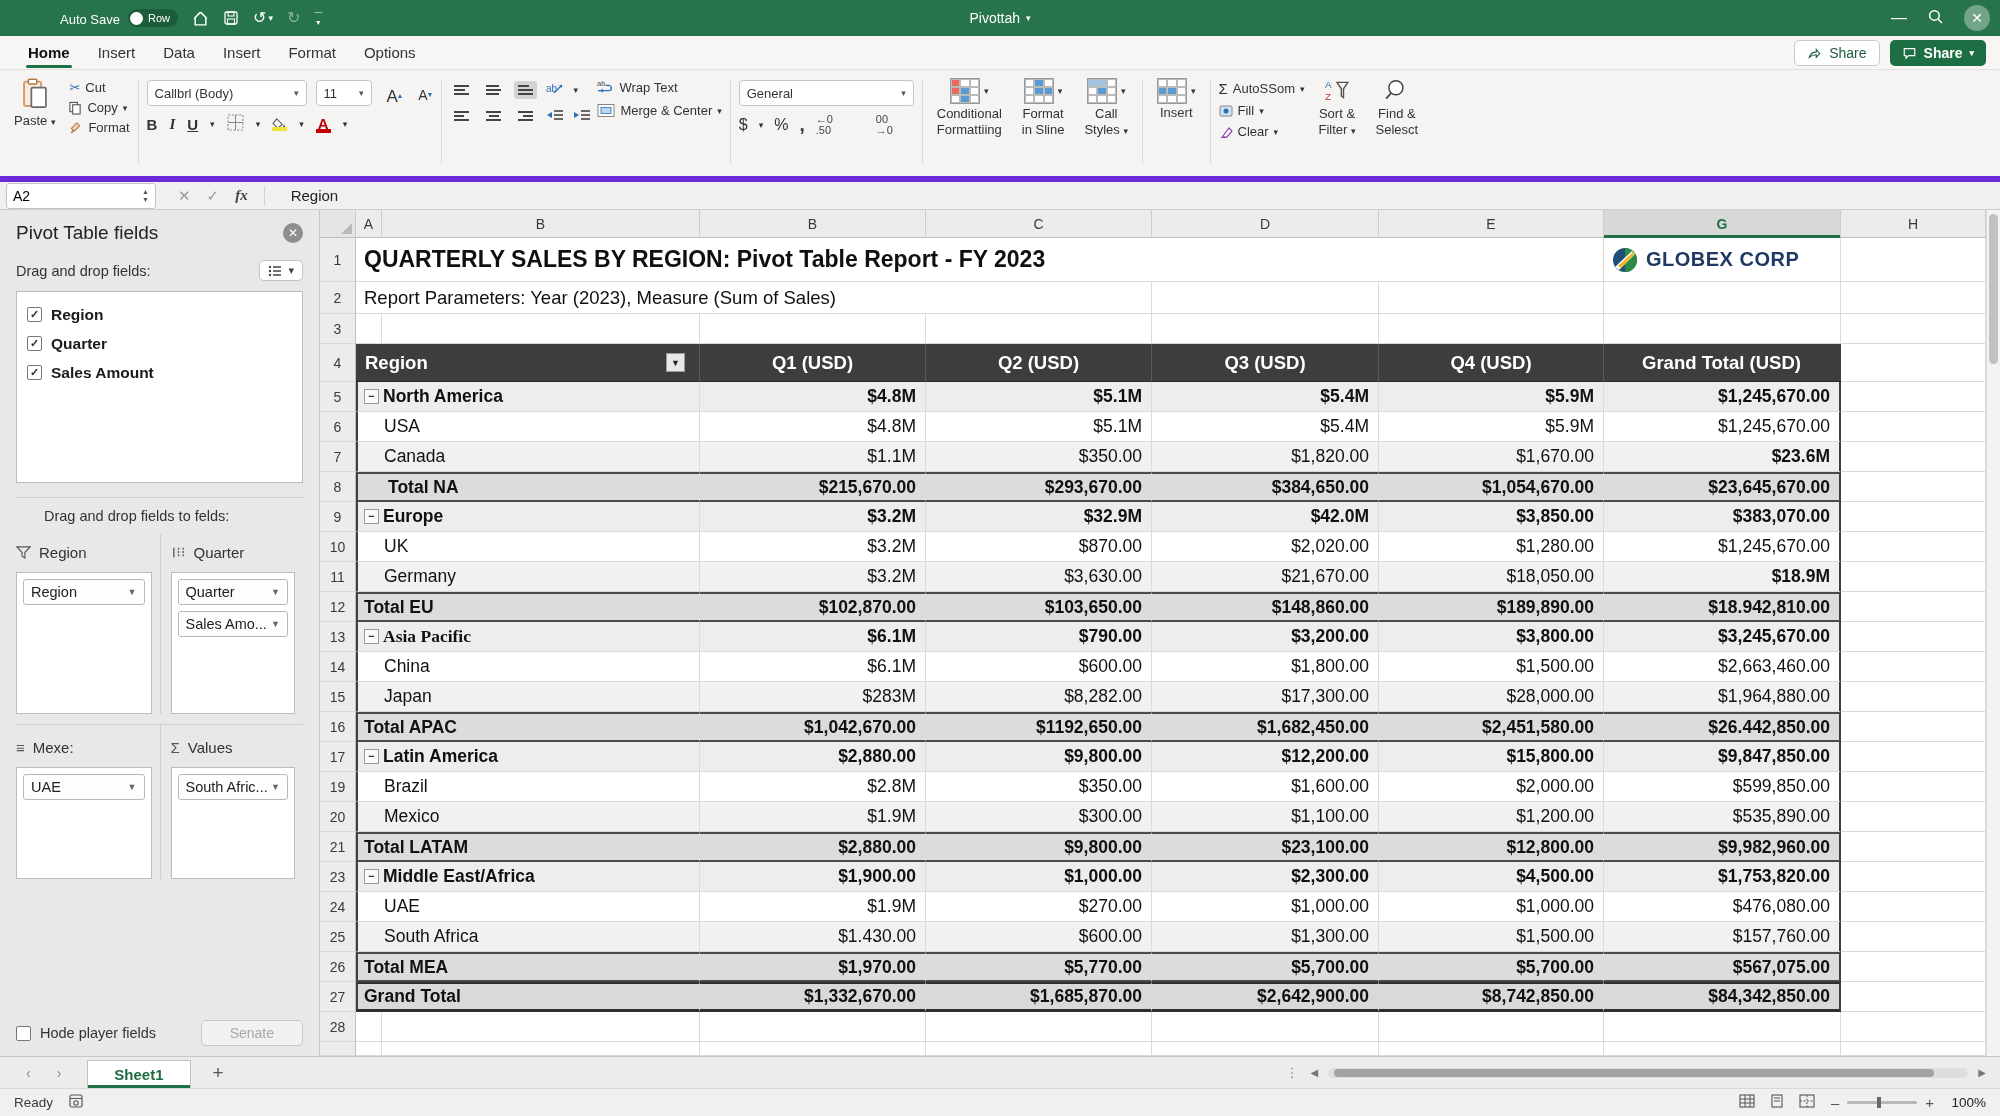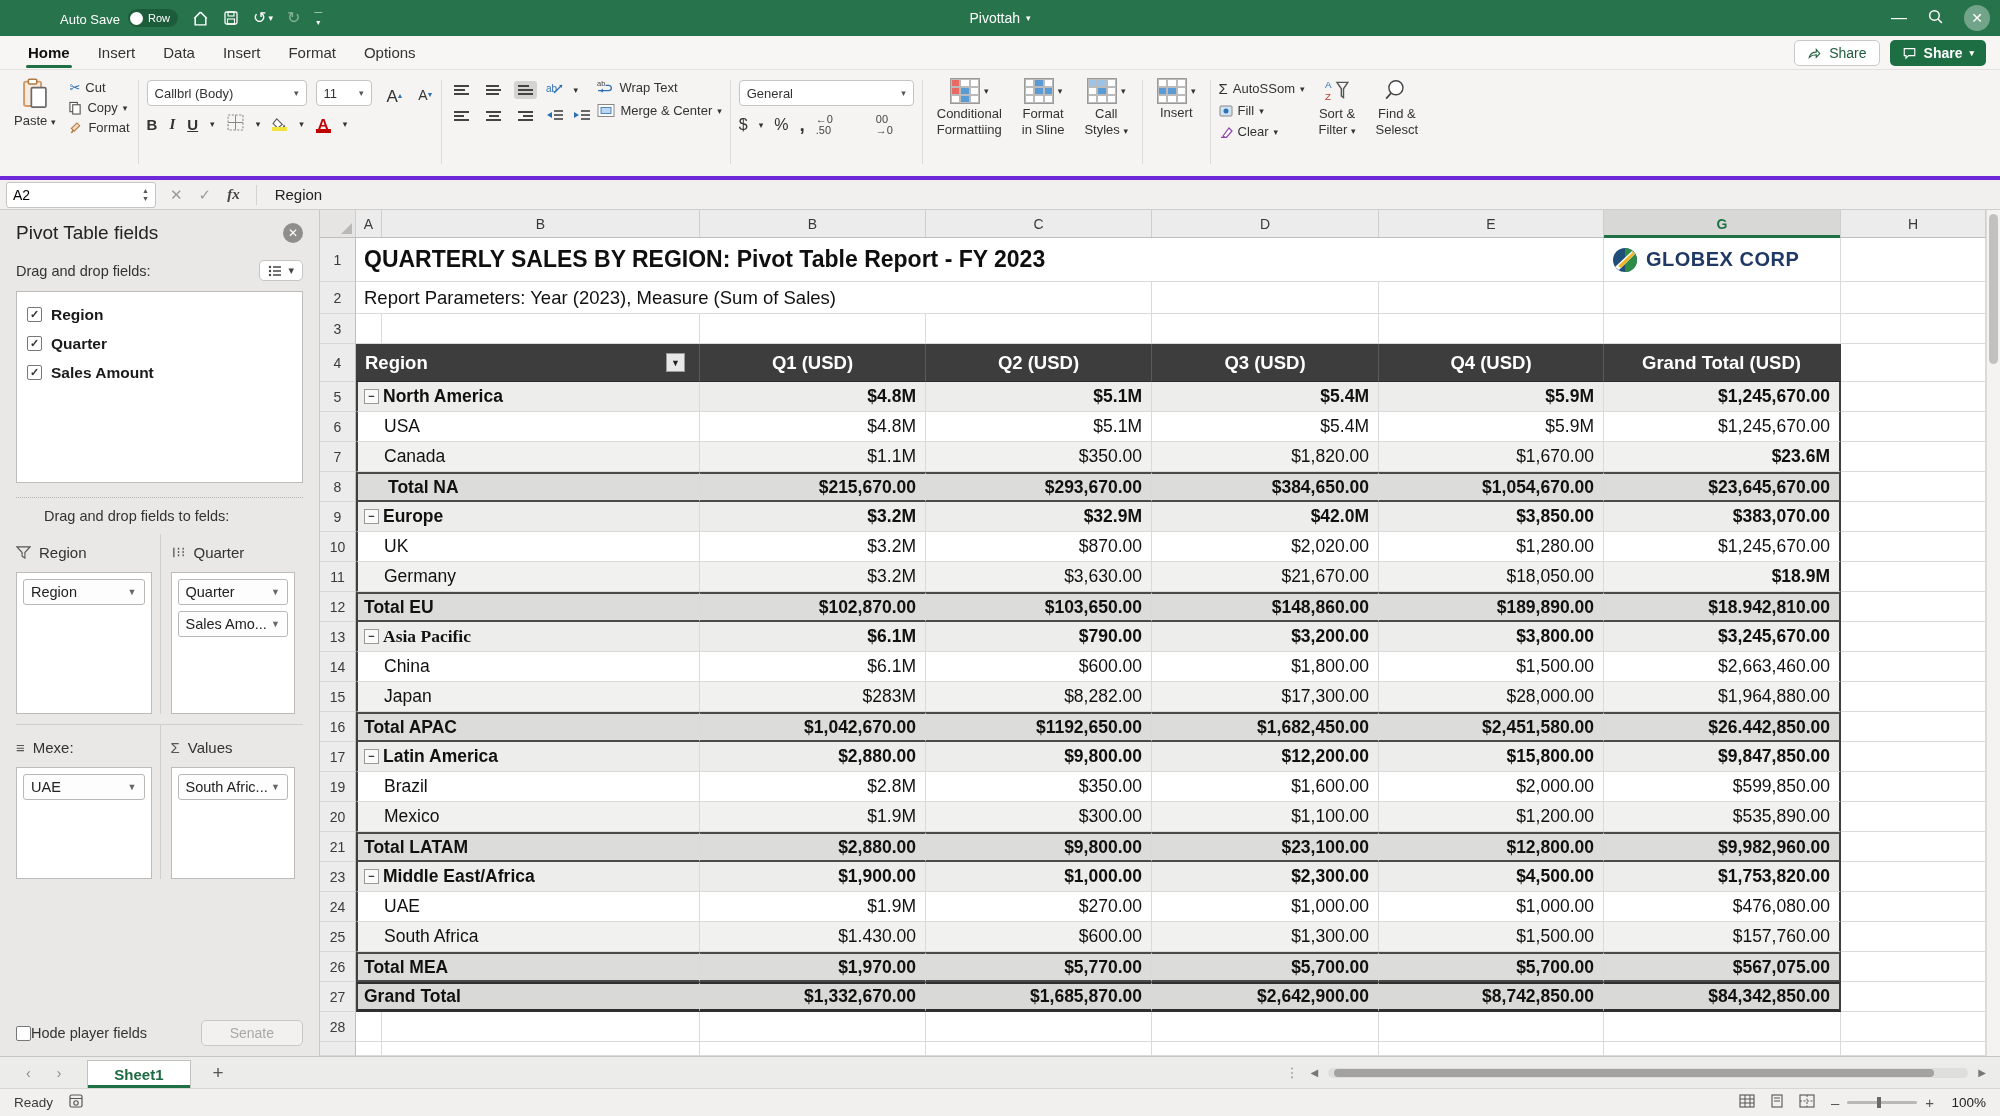--- a/index.html
+++ b/index.html
@@ -61,22 +61,22 @@
   .alignicon { display:inline-flex; flex-direction:column; gap:2px; padding:4px; border-radius:3px;}
   .alignicon span { display:block; height:2px; background:#444; }
   .alignicon.sel { background:#d4d3d2; }
   .two-line { text-align:center; line-height:1.2; font-size:13px; }
   .gridicon { width:30px; height:26px; border:1px solid #9a9a9a; background:#fff;
     position:relative; display:grid; grid-template-columns:1fr 1fr 1fr; grid-template-rows:1fr 1fr 1fr; }
   .gridicon div { border:0.5px solid #bbb; }
   .mini { font-size:11px; }
 
   
-  .formulabar { height:34px; background:#f1f0ef; border-top:4px solid #6d28d9;
-    border-bottom:1px solid #cfcecd; display:flex; align-items:center; flex:0 0 34px; }
+  .formulabar { height:34px; background:#f1f0ef; border-top:6px solid #6d28d9;
+    border-bottom:1px solid #cfcecd; display:flex; align-items:center; flex:0 0 34px;gap:8px; }
   .namebox { width:150px; height:26px; margin-left:6px; background:#fff;
     border:1px solid #c4c4c4; border-radius:3px; display:flex; align-items:center;
     padding:0 6px; font-size:14px; }
   .stepper { margin-left:auto; display:flex; flex-direction:column; font-size:7px;
     color:#555; line-height:1.1; }
   .fbicons { display:flex; align-items:center; gap:16px; margin:0 14px; color:#9a9a9a; font-size:15px; }
   .fx { font-style:italic; font-family:"Liberation Serif", serif; color:#444; font-weight:bold;}
   .fbdivider { width:1px; height:20px; background:#d4d3d2; }
   .fbcontent { font-size:15px; color:#222; margin-left:4px; }
 
@@ -105,21 +105,21 @@
   .area { padding:6px 8px 0 0; }
   .area.right { border-left:1px solid #cfcecd; padding-left:10px; }
   .area-h { display:flex; align-items:center; gap:8px; font-size:15px; color:#333; height:24px;}
   .area-box { background:#fff; border:1px solid #bdbcbb; margin-top:8px; padding:6px;
     display:flex; flex-direction:column; gap:6px; }
   .area-box.tall { height:142px; } .area-box.short { height:112px; }
   .pill { background:#fdfdfd; border:1px solid #b9b8b7; border-radius:3px; height:26px;
     display:flex; align-items:center; padding:0 7px; font-size:14.5px; color:#222; }
   .pill .arr { margin-left:auto; color:#666; font-size:9px; }
   .panel-foot { margin-top:auto; display:flex; align-items:center; padding:8px 0 2px 0; }
-  .panel-foot .txt { font-size:14.5px; color:#333; }
+  .panel-foot .txt { font-size:14.5px; color:#333; margin-left:9px; }
   .defer { margin-left:auto; background:#f2f1f0; border:1px solid #c9c8c7; border-radius:5px;
     color:#a9a8a7; font-size:14px; padding:4px 28px; }
 
   
   :root { --cols:36px 26px 318px 226px 226px 227px 225px 237px 145px; }
   .grid { flex:1 1 auto; background:#fff; overflow:hidden; position:relative; }
   .grid-row, .colheads { display:grid; grid-template-columns:var(--cols); }
   .colheads { height:28px; background:#ececec; border-bottom:1px solid #bfbebd; }
   .ch { border-right:1px solid #cfcecd; display:flex; align-items:center; justify-content:center;
     font-size:14px; color:#3a3a3a; position:relative; }

